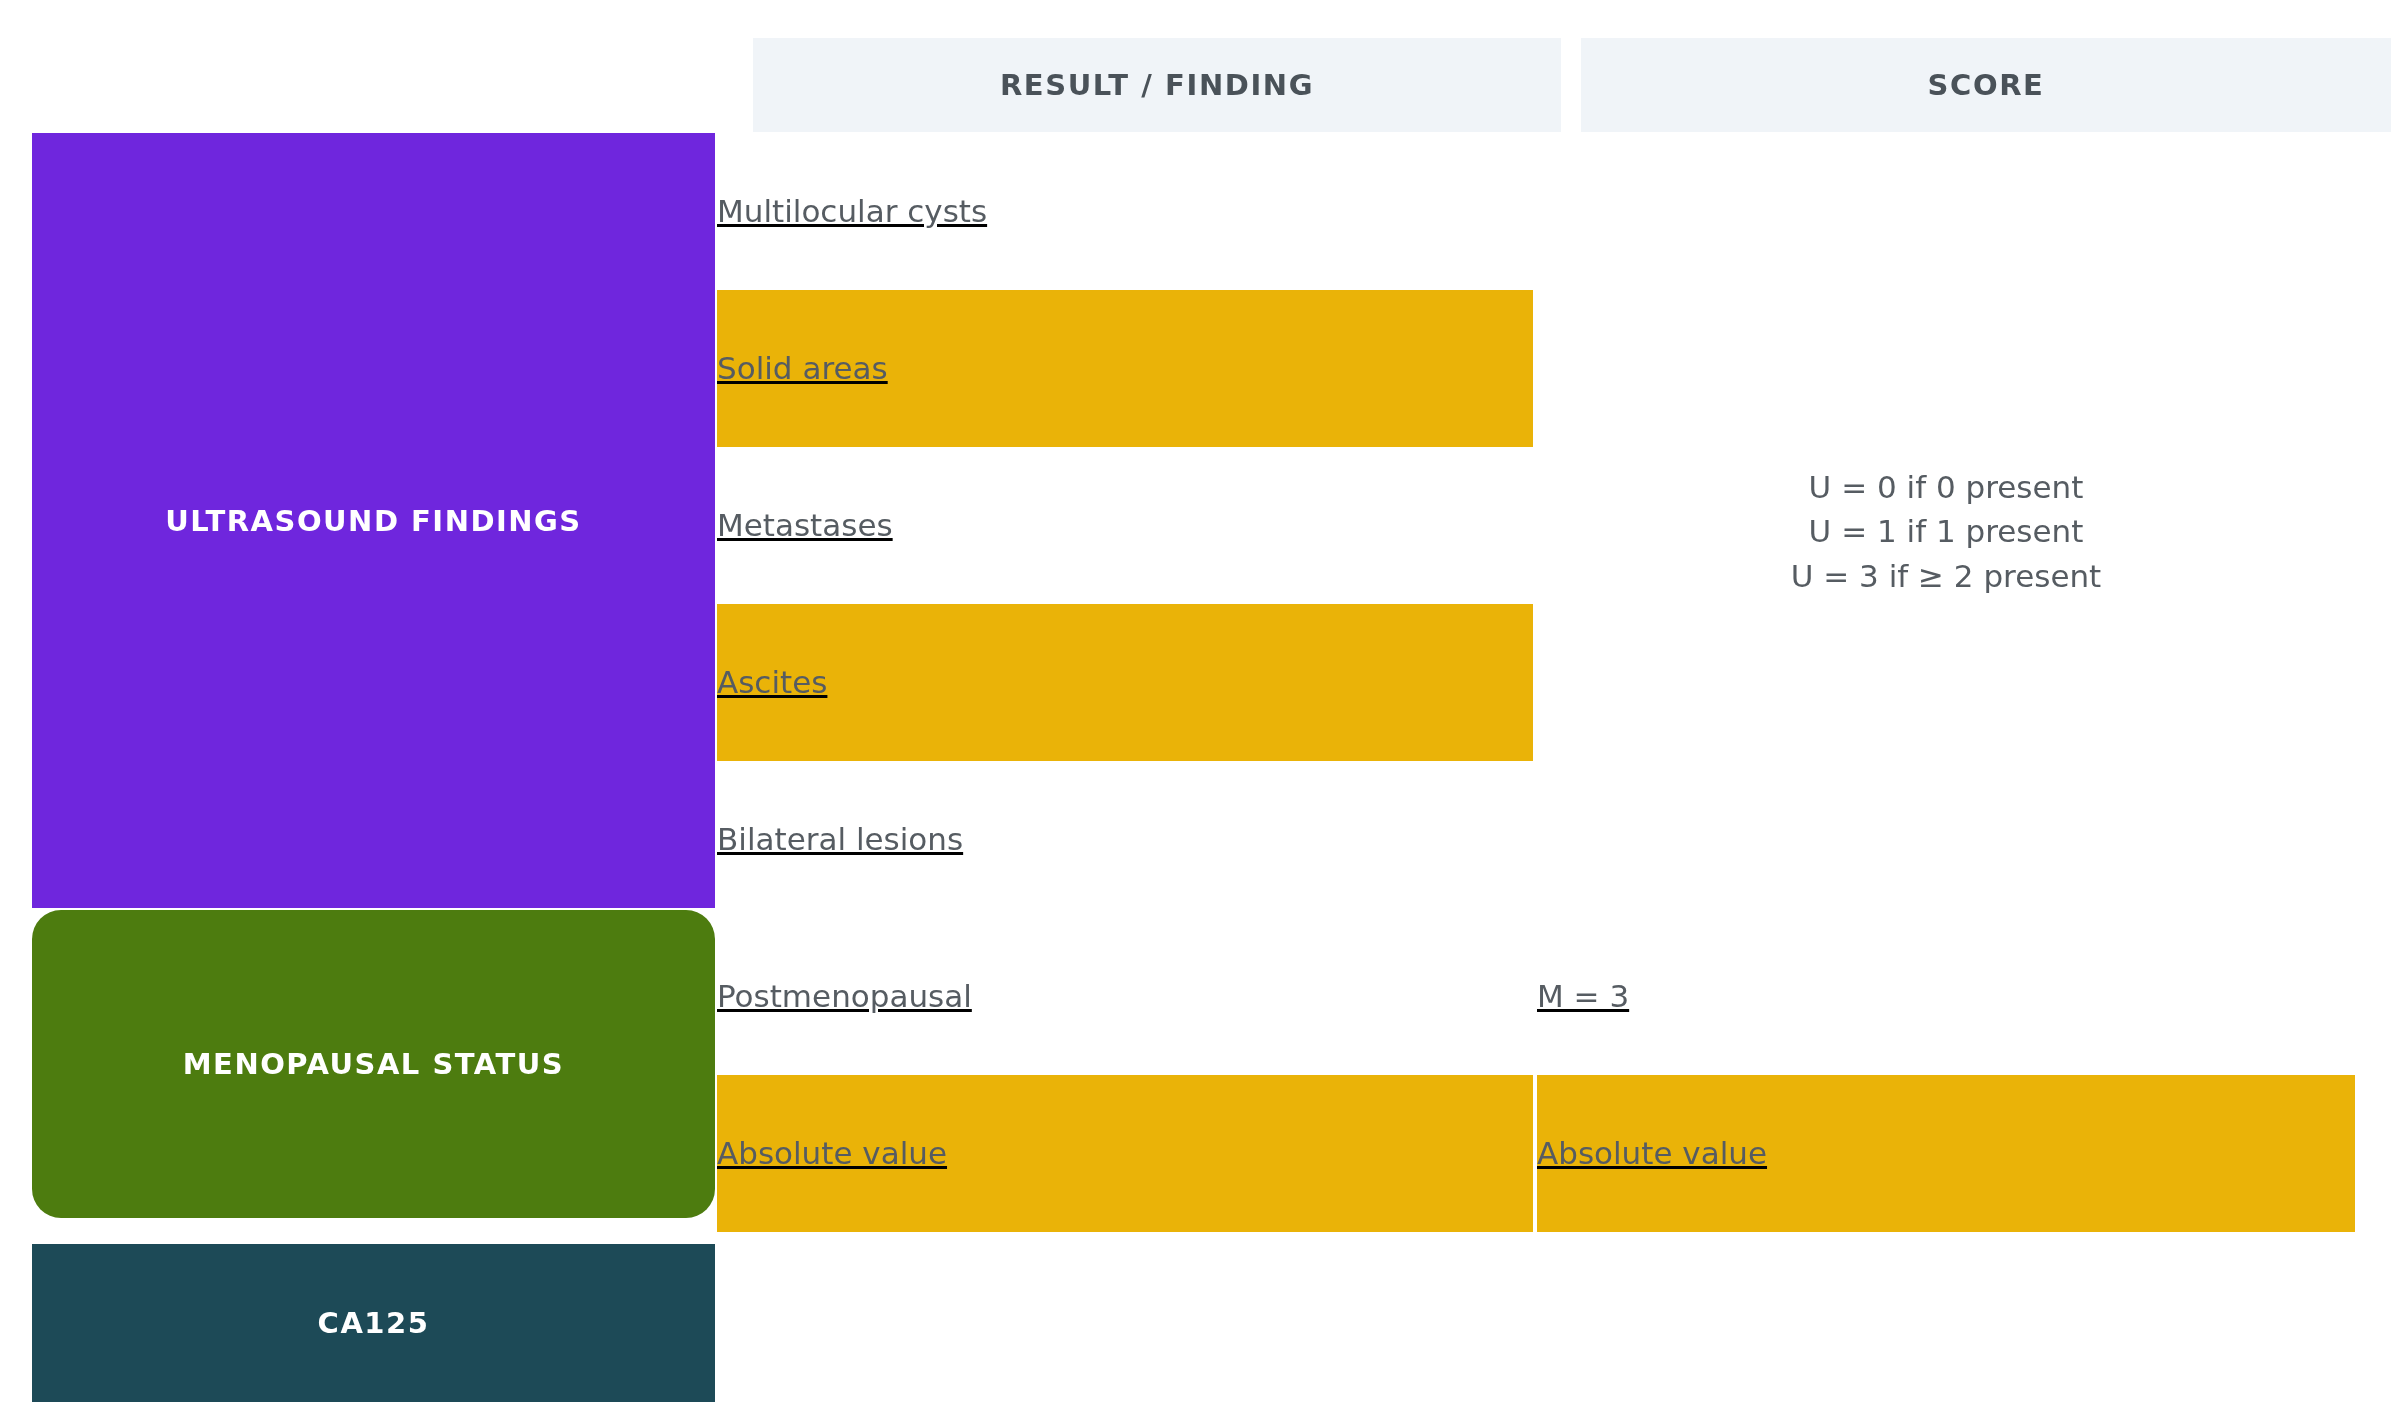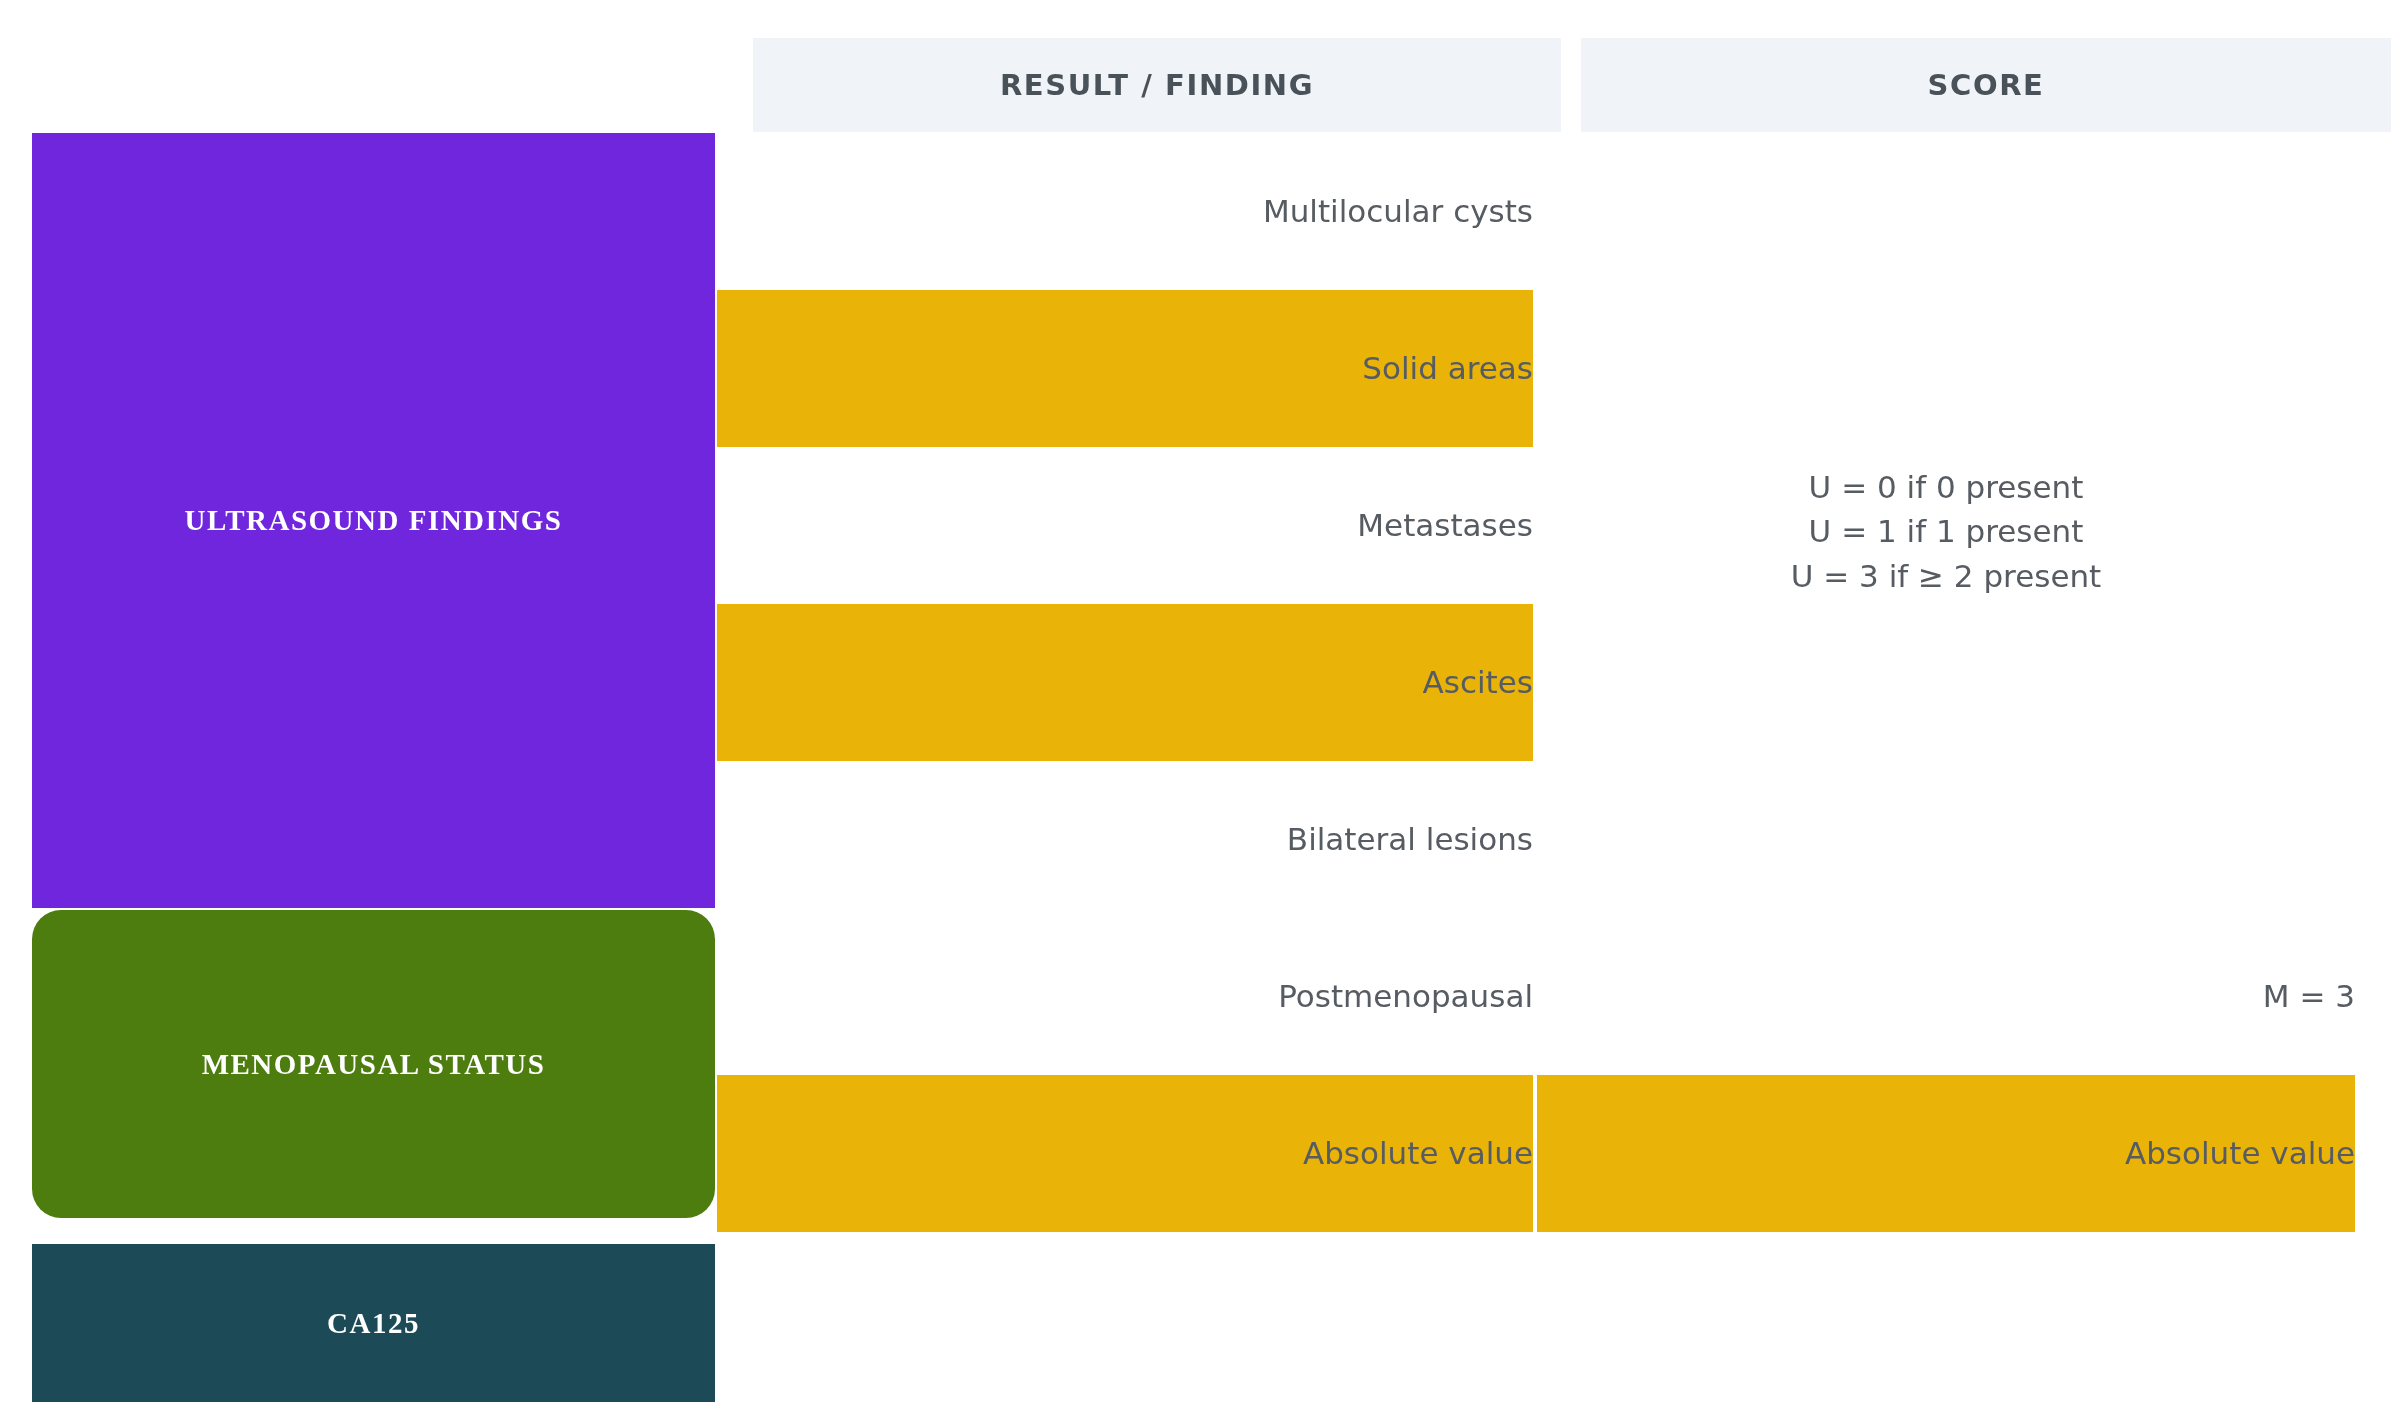--- a/index.html
+++ b/index.html
@@ -47,21 +47,20 @@
 
   
   .cat-block {
     position: absolute;
     left: 32px;
     width: 683px;
     display: flex;
     align-items: center;
     justify-content: center;
     box-sizing: border-box;
-    font-family: Liberation Serif, serif;
   }
   .cat-block span {
     font-size: 29px;
     font-weight: 700;
     letter-spacing: 1.5px;
     color: #ffffff;
     text-align: center;
   }
   .cat-ultrasound {
     top: 133px;
@@ -89,23 +88,24 @@
     width: 1638px;
   }
   .row {
     position: relative;
     display: flex;
     height: 157px;
   }
   .cell {
     display: flex;
     align-items: center;
-    justify-content: flex-end;
+    justify-content: flex-start;
     box-sizing: border-box;
     text-align: center;
+    text-decoration: underline;
   }
   .cell-result { width: 816px; }
   .cell-score  { width: 818px; margin-left: 4px; }
   .cell-text {
     font-size: 31px;
     font-weight: 400;
     color: #565c62;
     line-height: 1.30;
   }
   .shade-light .cell { background: #eab308; }

